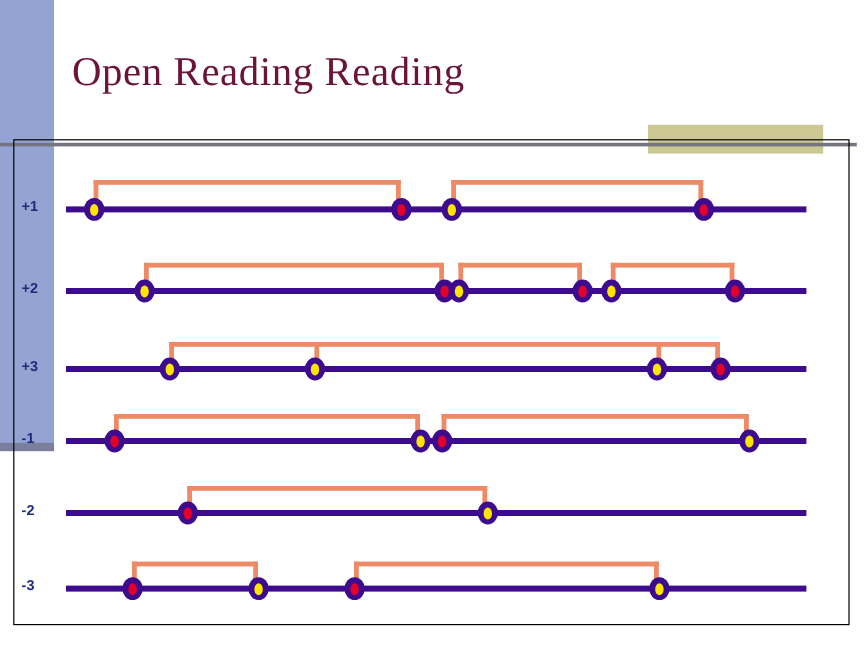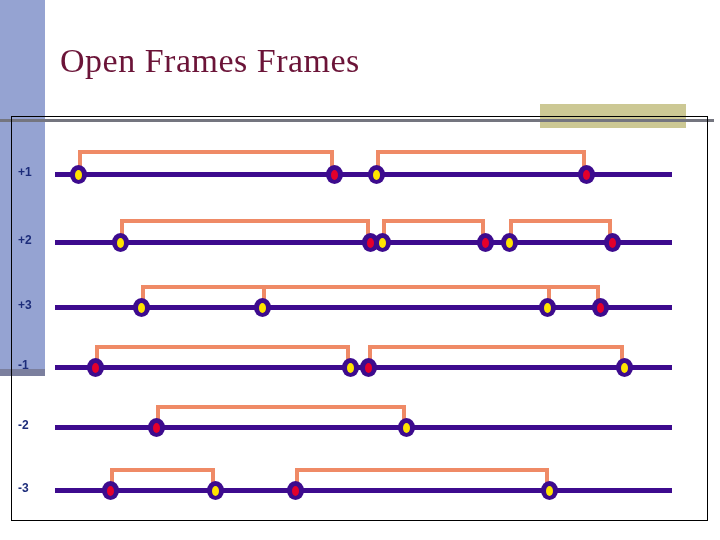--- a/index.html
+++ b/index.html
@@ -86,21 +86,21 @@
   }
 </style>
 </head>
 <body>
 
 <div id="slide">
 
   <div class="side-band"></div>
   <div class="side-band-foot"></div>
 
-  <div class="slide-title">Open Frames Frames</div>
+  <div class="slide-title">Open Reading Reading</div>
 
   <div class="khaki-bar"></div>
   <div class="top-rule"></div>
 
   <div class="content-box"></div>
 
   <div id="frames-layer">
       <div class="frame-label" style="top: 166px;">+1</div>
       <div class="orf" style="left: 78px; top: 150px; width: 256px; height: 24px; border-top-color: rgb(239, 138, 102); border-left-color: rgb(239, 138, 102); border-right-color: rgb(239, 138, 102);"></div>
       <div class="orf" style="left: 376px; top: 150px; width: 210px; height: 24px; border-top-color: rgb(239, 138, 102); border-left-color: rgb(239, 138, 102); border-right-color: rgb(239, 138, 102);"></div>

